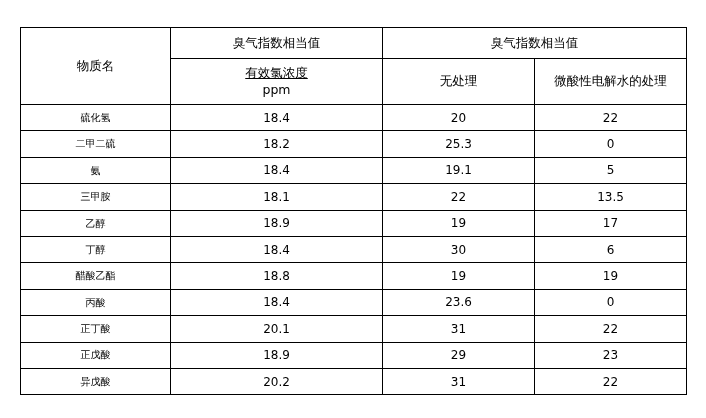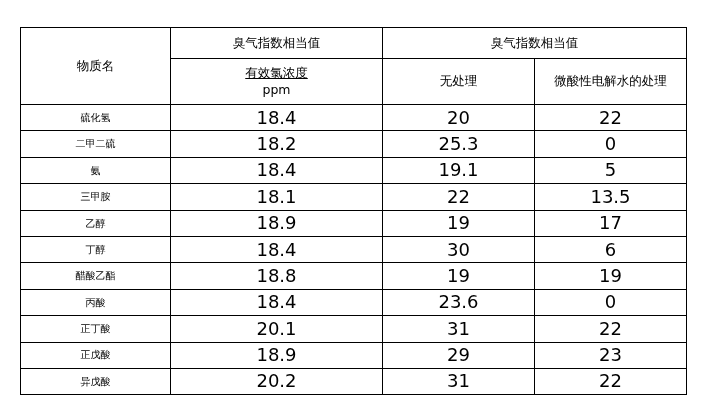--- a/index.html
+++ b/index.html
@@ -50,21 +50,21 @@
     font-size: 12.5px;
   }
   .hdr-name {
     font-size: 12.5px;
     margin-left: 32px;
   }
   .sub-line1 { display: block; text-decoration: underline; }
   .sub-line2 { display: block; text-align: center; }
   tbody td {
     height: 25.4px;
-    font-size: 18px;
+    font-size: 12px;
   }
   td.name-cell { font-size: 10px; margin-left: 7px; }
 </style>
 </head>
 <body>
 
 <div id="page">
   <table class="data-table">
     <colgroup>
       <col class="c-name">

